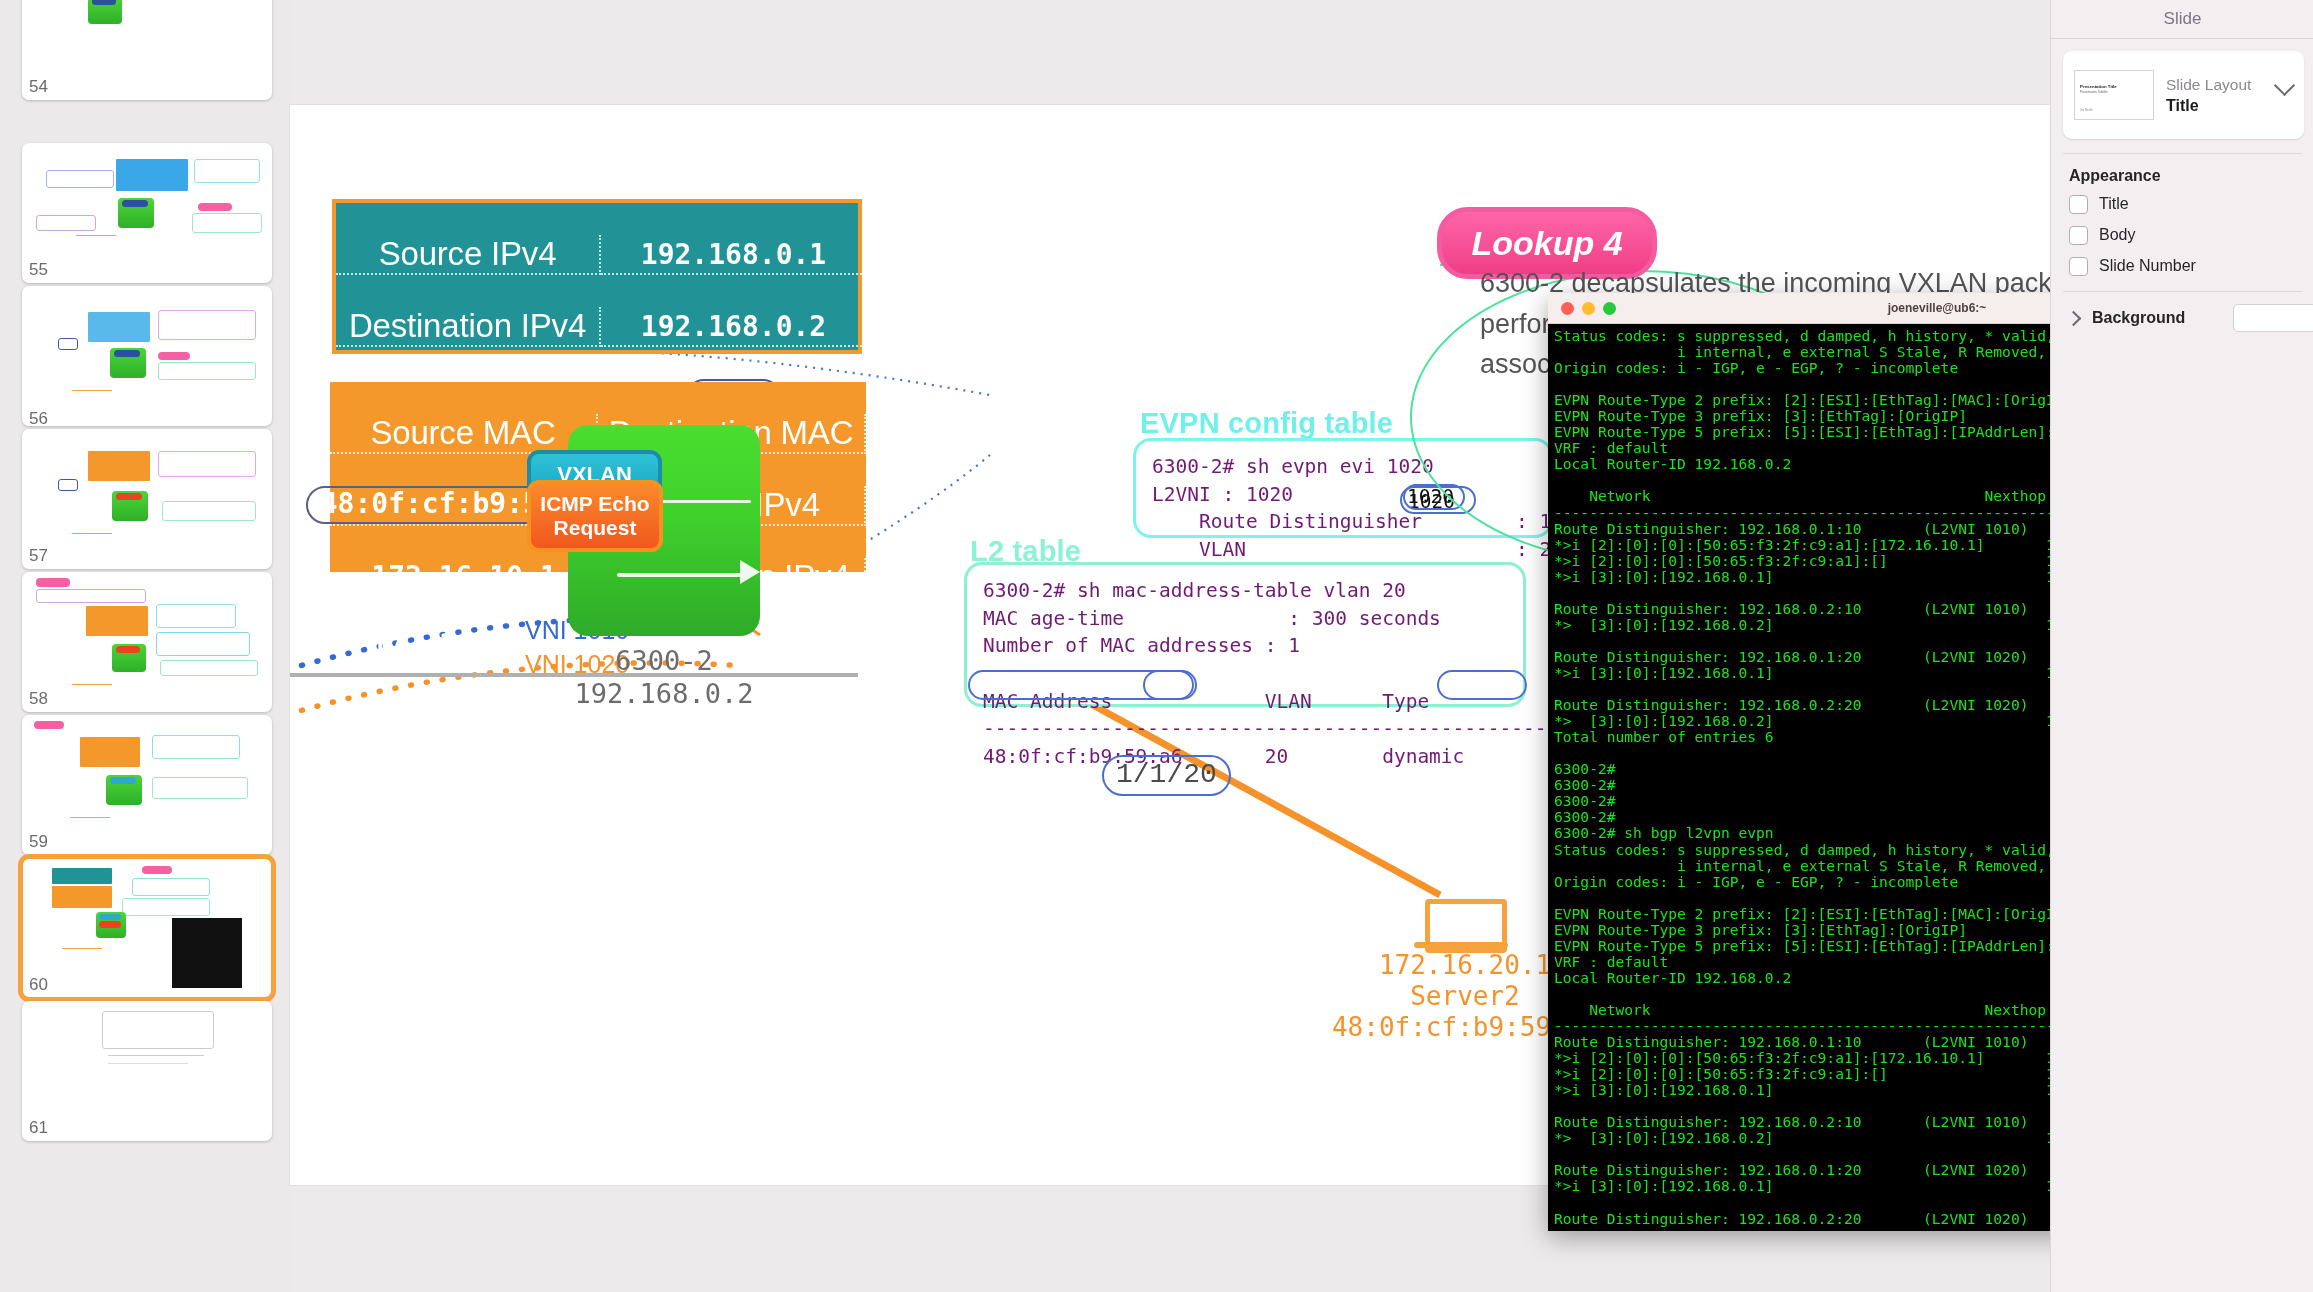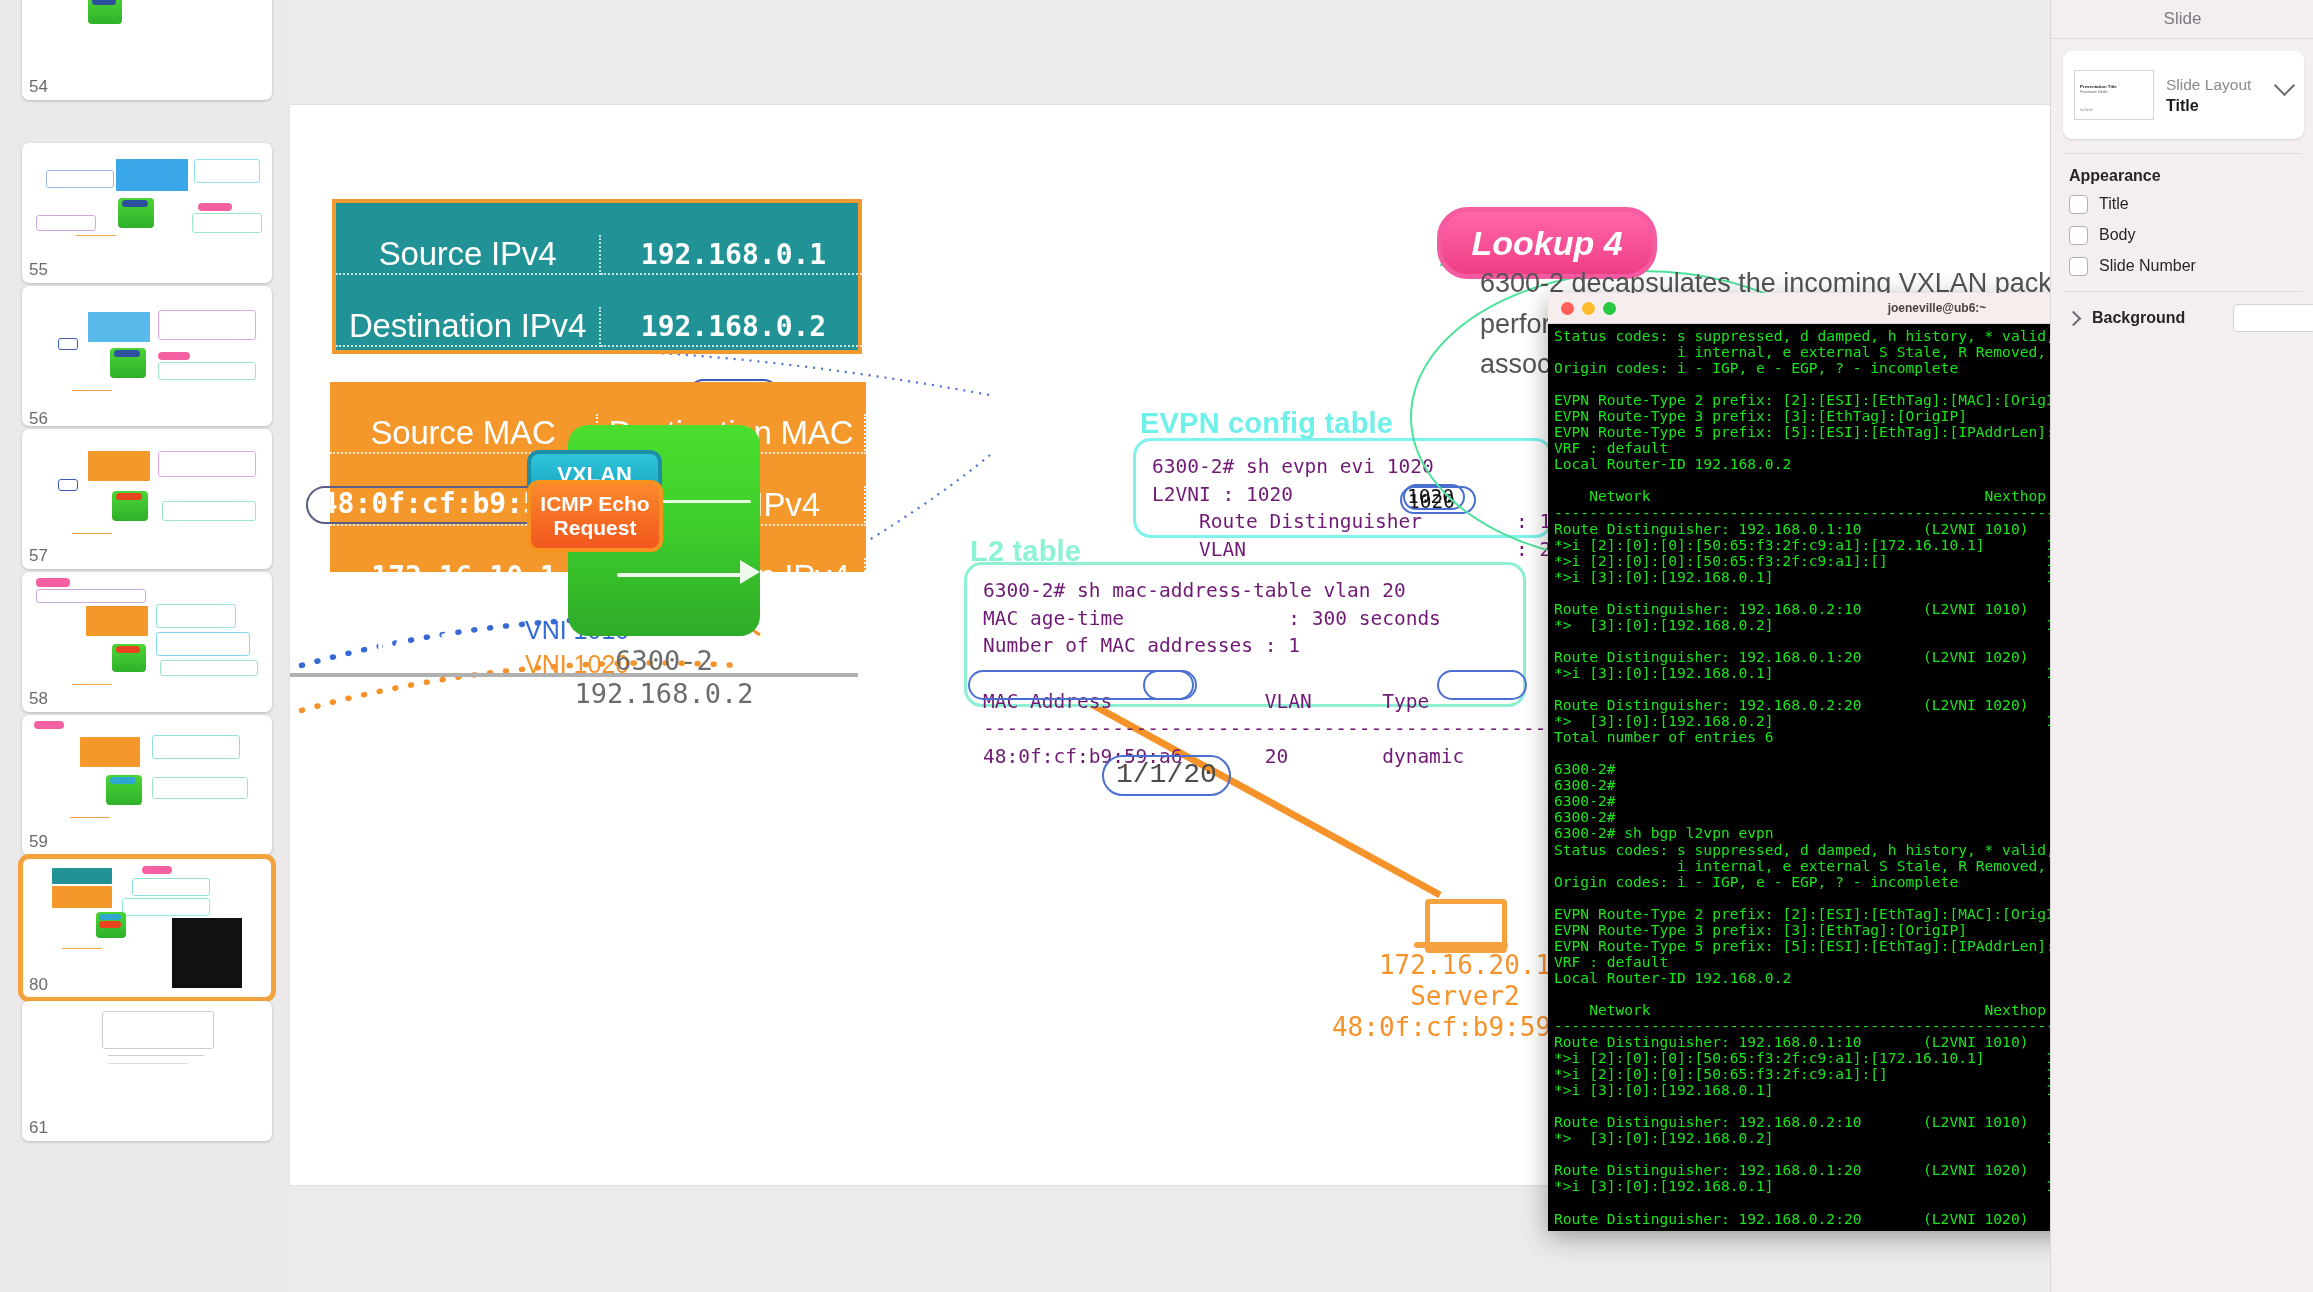--- a/index.html
+++ b/index.html
@@ -350,21 +350,21 @@
       <div class="tz t-tbl" style="left:30px;top:28px;width:60px;height:22px;background:#f5982c;"></div>
       <div class="tz t-pill" style="left:120px;top:8px;width:30px;height:8px;background:#f560a2;"></div>
       <div class="tz t-box" style="left:110px;top:20px;width:76px;height:16px;border-color:#8fe0d8;"></div>
       <div class="tz t-box" style="left:100px;top:40px;width:86px;height:16px;border-color:#8ff0d8;"></div>
       <div class="tz t-sw" style="left:74px;top:54px;width:30px;height:26px;"></div>
       <div class="tz t-pill" style="left:77px;top:56px;width:22px;height:6px;background:#2fa8d0;"></div>
       <div class="tz t-pill" style="left:77px;top:63px;width:22px;height:7px;background:#e8441f;"></div>
       <div class="tz" style="left:150px;top:60px;width:70px;height:70px;background:#111;"></div>
       <div class="tz t-line" style="left:40px;top:90px;width:40px;background:#f5a14a;"></div>
     </div>
-    <div class="thumb-num" style="top:117px;">80</div>
+    <div class="thumb-num" style="top:117px;">60</div>
   </div>
 
   <div class="thumb-row" style="top:1001px;">
     <div class="thumb-card" style="top:0;">
       <div class="tz t-box" style="left:80px;top:10px;width:110px;height:36px;border-color:#ccc;"></div>
       <div class="tz t-line" style="left:86px;top:54px;width:96px;background:#ccc;"></div>
       <div class="tz t-line" style="left:86px;top:62px;width:80px;background:#ddd;"></div>
     </div>
     <div class="thumb-num" style="top:117px;">61</div>
   </div>

